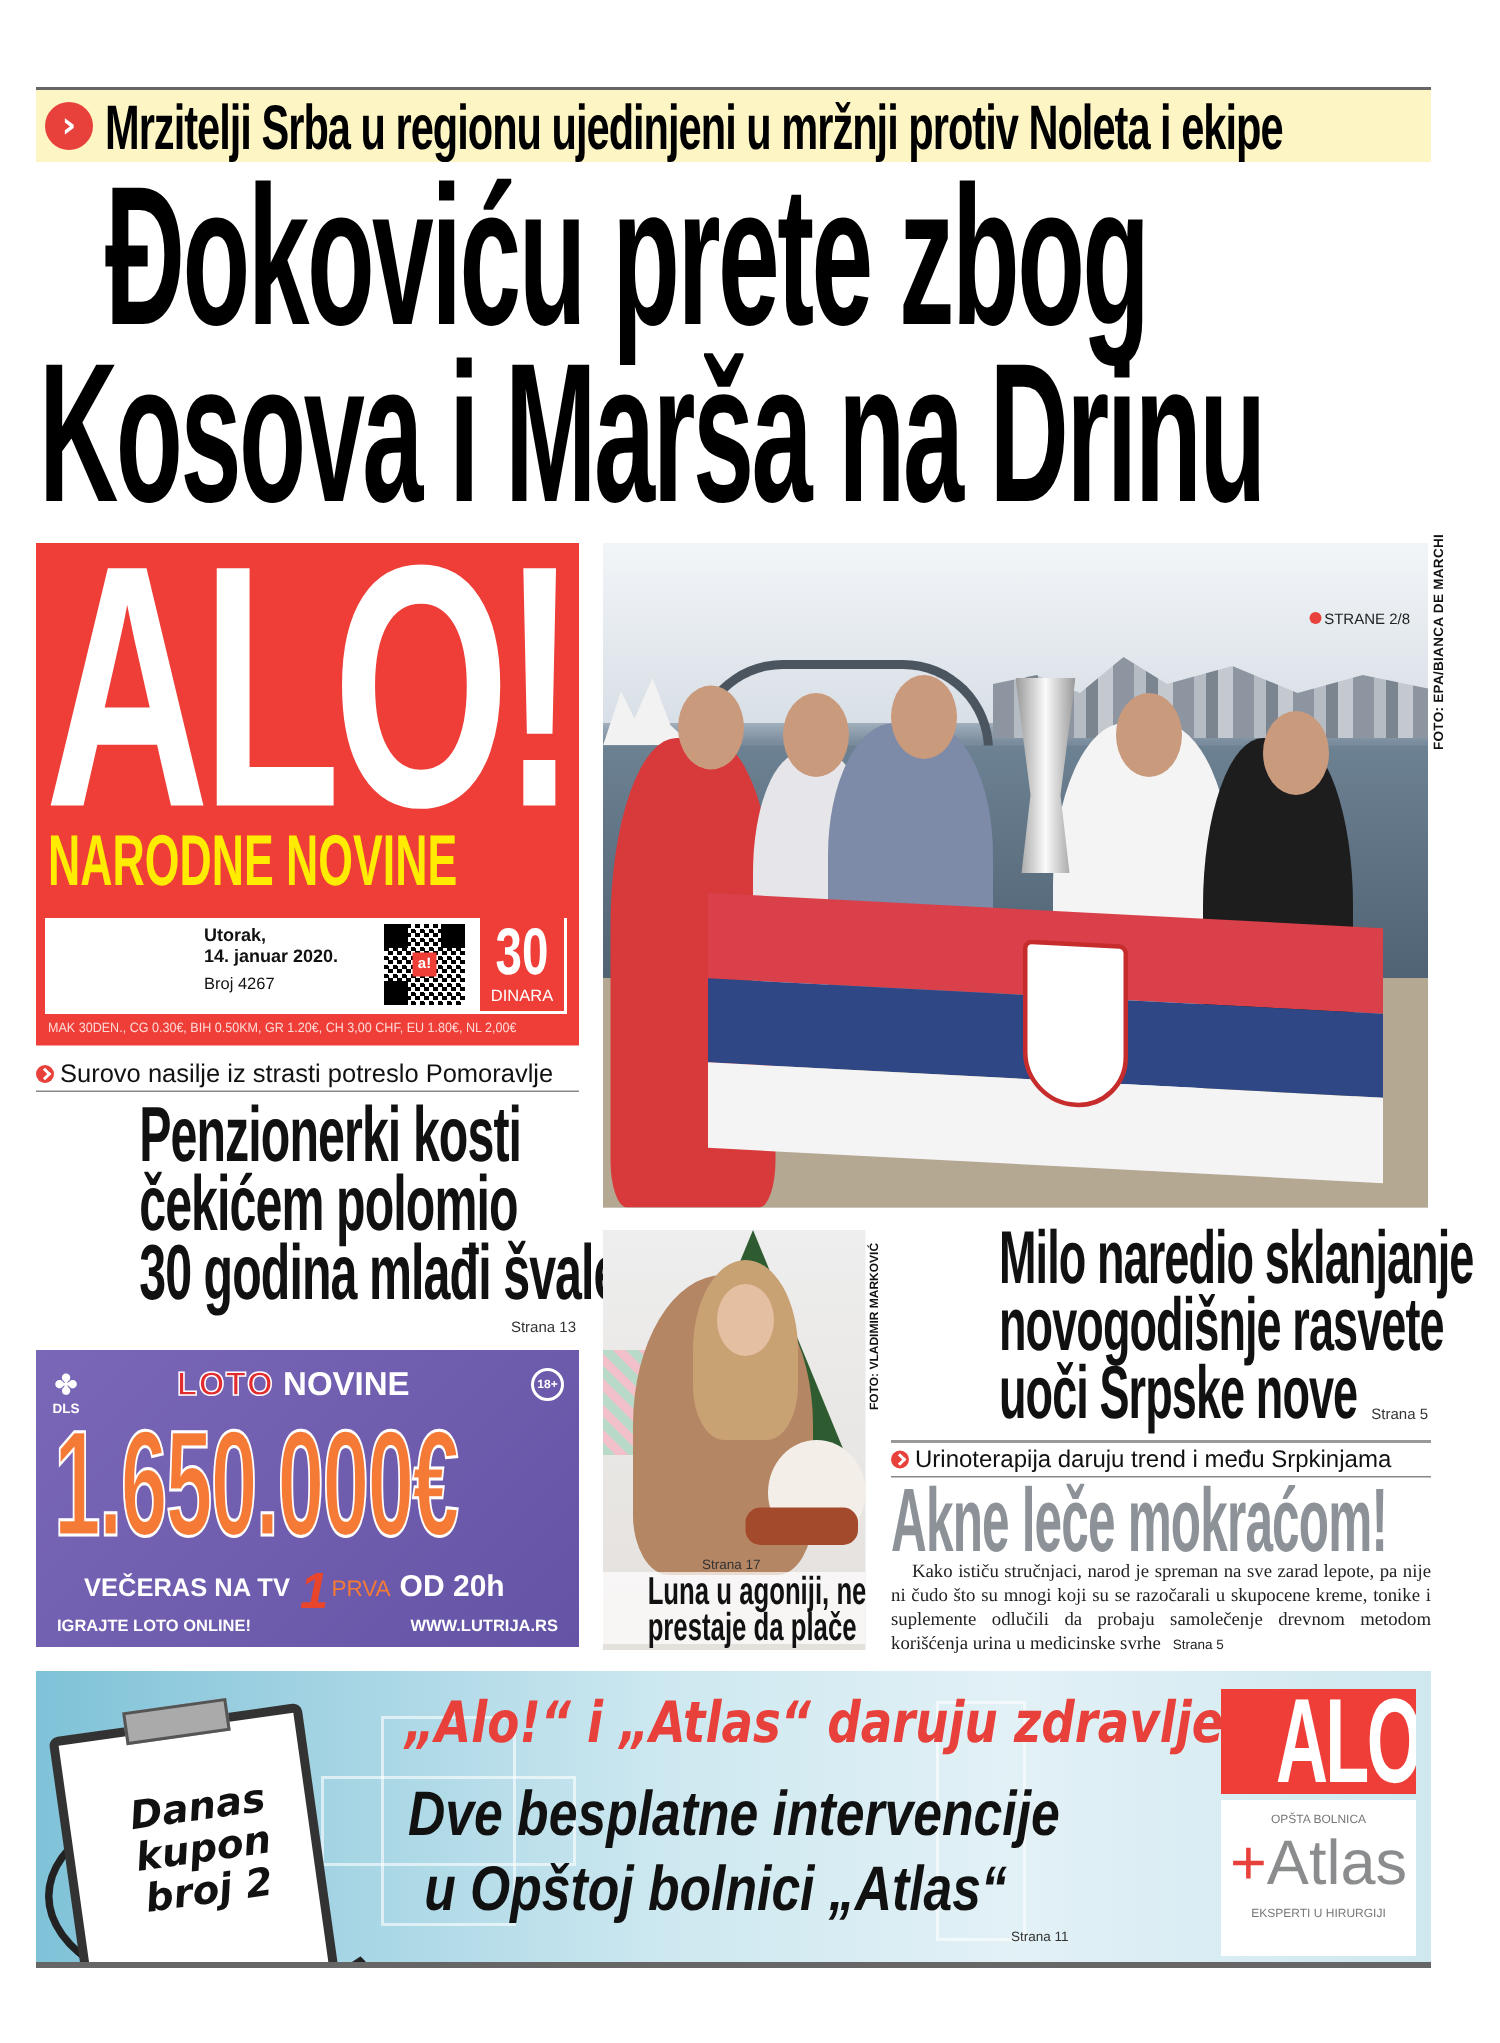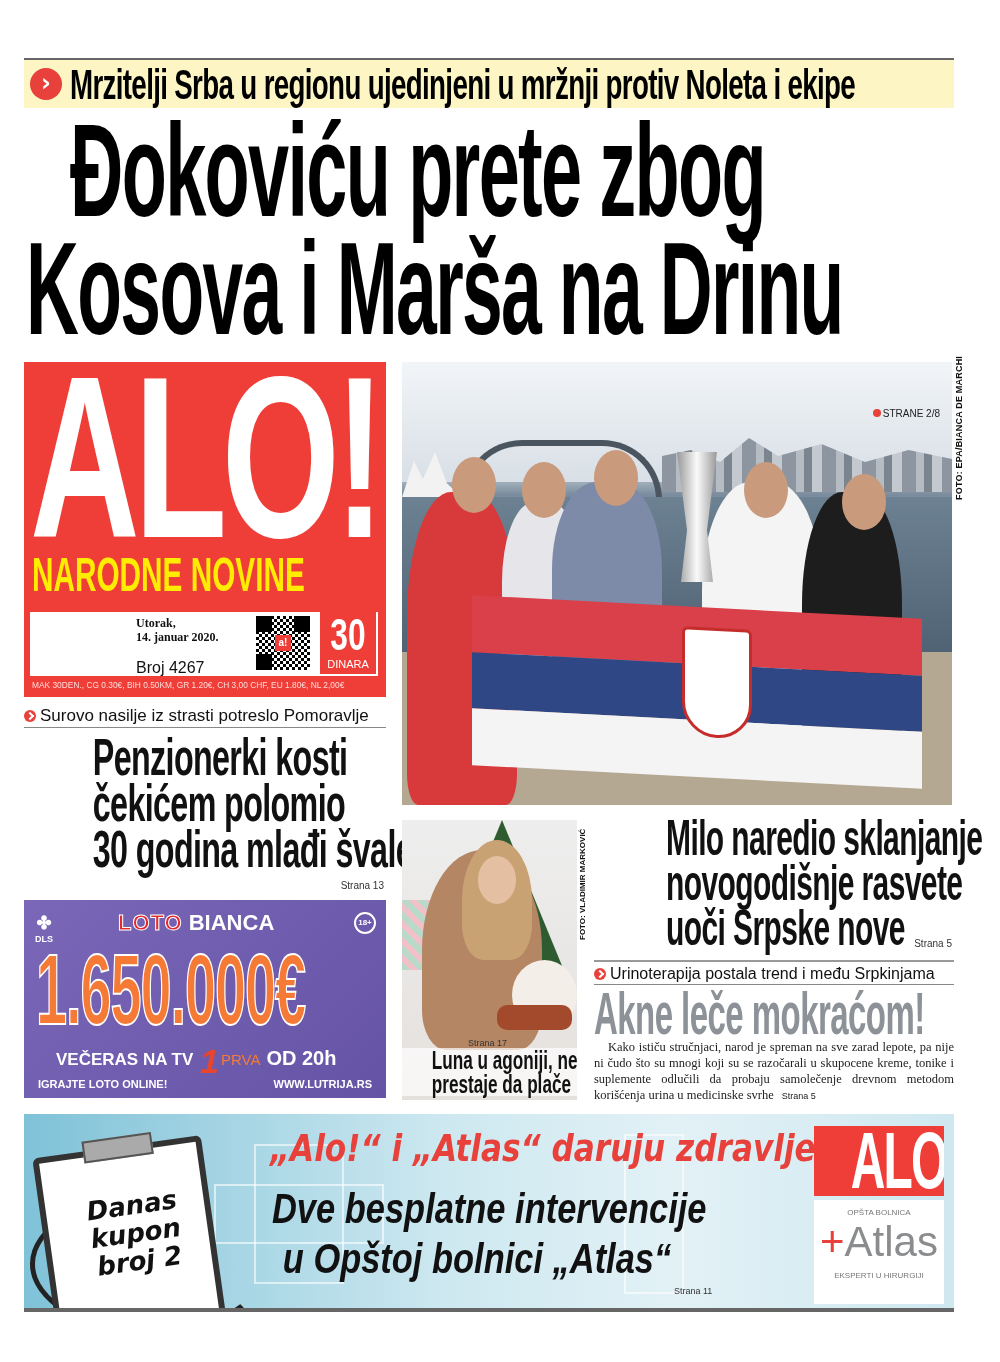--- a/index.html
+++ b/index.html
@@ -24,22 +24,22 @@
   #masthead { position: absolute; left: 24px; top: 362px; width: 362px; height: 335px; background: #ef3e38; }
   #masthead .logo { position: absolute; left: 6px; top: 6px; width: 350px; height: 180px; color: #fff; font-weight: bold; font-size: 230px; line-height: 180px; letter-spacing: -8px; transform: scaleX(0.66); transform-origin: left top; white-space: nowrap; }
   #masthead .tagline { position: absolute; left: 8px; top: 188px; color: #ffec00; font-weight: bold; font-size: 48px; line-height: 50px; transform: scaleX(0.62); transform-origin: left top; white-space: nowrap; letter-spacing: 0px; }
   #masthead .infobox { position: absolute; left: 6px; top: 250px; width: 348px; height: 64px; background: #fff; }
   .barcode { position: absolute; left: 4px; top: 3px; width: 96px; height: 58px; }
   .barcode .issn { position: absolute; left: 12px; top: 0; font-family: "Liberation Serif", serif; font-size: 9px; letter-spacing: 1px; color: #222; }
   .barcode .bars { position: absolute; left: 6px; top: 11px; width: 90px; height: 36px;
      background: repeating-linear-gradient(90deg, #000 0 2px, #fff 2px 3px, #000 3px 4px, #fff 4px 6px, #000 6px 9px, #fff 9px 10px); }
   .barcode .num { position: absolute; left: 0; top: 47px; font-family: "Liberation Sans", sans-serif; font-size: 9px; letter-spacing: 1px; color: #222; }
   .dateblock { position: absolute; left: 106px; top: 4px; font-size: 12px; line-height: 14px; }
-  .dateblock .d1, .dateblock .d2 { font-weight: bold; display: block; font-family: Liberation Serif, serif; }
-  .dateblock .issue { display: block; margin-top: 17px; font-size: 16px; }
+  .dateblock .d1, .dateblock .d2 { font-weight: bold; display: block; }
+  .dateblock .issue { display: block; margin-top: 5px; font-size: 11px; }
   .qr { position: absolute; left: 226px; top: 4px; width: 54px; height: 54px;
      background:
        linear-gradient(#000,#000) 0 0/16px 16px no-repeat,
        linear-gradient(#000,#000) 38px 0/16px 16px no-repeat,
        linear-gradient(#000,#000) 0 38px/16px 16px no-repeat,
        repeating-conic-gradient(#000 0 25%, #fff 0 50%) 0 0/6px 6px; }
   .qr .badge { position: absolute; left: 19px; top: 19px; width: 16px; height: 16px; background: #ef3e38; color: #fff; font-size: 10px; font-weight: bold; text-align: center; line-height: 16px; }
   .price { position: absolute; left: 290px; top: 0; width: 56px; height: 62px; background: #ef3e38; color: #fff; text-align: center; }
   .price .num { display: block; font-size: 44px; font-weight: bold; line-height: 46px; transform: scaleX(0.72); }
   .price .cur { display: block; font-size: 11px; line-height: 12px; }
@@ -220,21 +220,21 @@
   <div class="title">
     <span>Penzionerki kosti</span>
     <span>čekićem polomio</span>
     <span>30 godina mlađi švaler</span>
   </div>
   <div class="page">Strana 13</div>
 </div>
 
 <div id="loto">
   <div class="dls"><span class="clover">✤</span><span>DLS</span></div>
-  <div class="brand"><span class="l1">LOTO</span><span class="l2">BIANCA</span></div>
+  <div class="brand"><span class="l1">LOTO</span><span class="l2">NOVINE</span></div>
   <div class="age">18+</div>
   <div class="amount">1.650.000€</div>
   <div class="tv">
     <span>VEČERAS NA TV</span>
     <span class="one">1</span><span class="prva">PRVA</span><span class="time">OD 20h</span>
   </div>
   <div class="foot-l">IGRAJTE LOTO ONLINE!</div>
   <div class="foot-r">WWW.LUTRIJA.RS</div>
 </div>
 
@@ -260,21 +260,21 @@
   <div class="title">
     <span>Milo naredio sklanjanje</span>
     <span>novogodišnje rasvete</span>
     <span>uoči Srpske nove</span>
   </div>
   <div class="page">Strana 5</div>
   <div class="rule"></div>
 </div>
 
 <div id="story3">
-  <div class="kick"><span class="dot-red"></span><span>Urinoterapija postala trend i među Srpkinjama</span></div>
+  <div class="kick"><span class="dot-red"></span><span>Urinoterapija daruju trend i među Srpkinjama</span></div>
   <div class="title">Akne leče mokraćom!</div>
   <div class="body"><span>Kako ističu stručnjaci, narod je spreman na sve zarad lepote, pa nije ni čudo što su mnogi koji su se razočarali u skupocene kreme, tonike i suplemente odlučili da probaju samolečenje drevnom metodom korišćenja urina u medicinske svrhe</span><span class="page">Strana 5</span></div>
 </div>
 
 <div id="banner">
   <div class="cross" style="left:230px;top:30px;width:90px;height:140px;"></div>
   <div class="cross" style="left:190px;top:70px;width:170px;height:60px;"></div>
   <div class="cross" style="left:600px;top:20px;width:60px;height:160px;"></div>
   <div class="steth"></div>
   <div class="clip">

